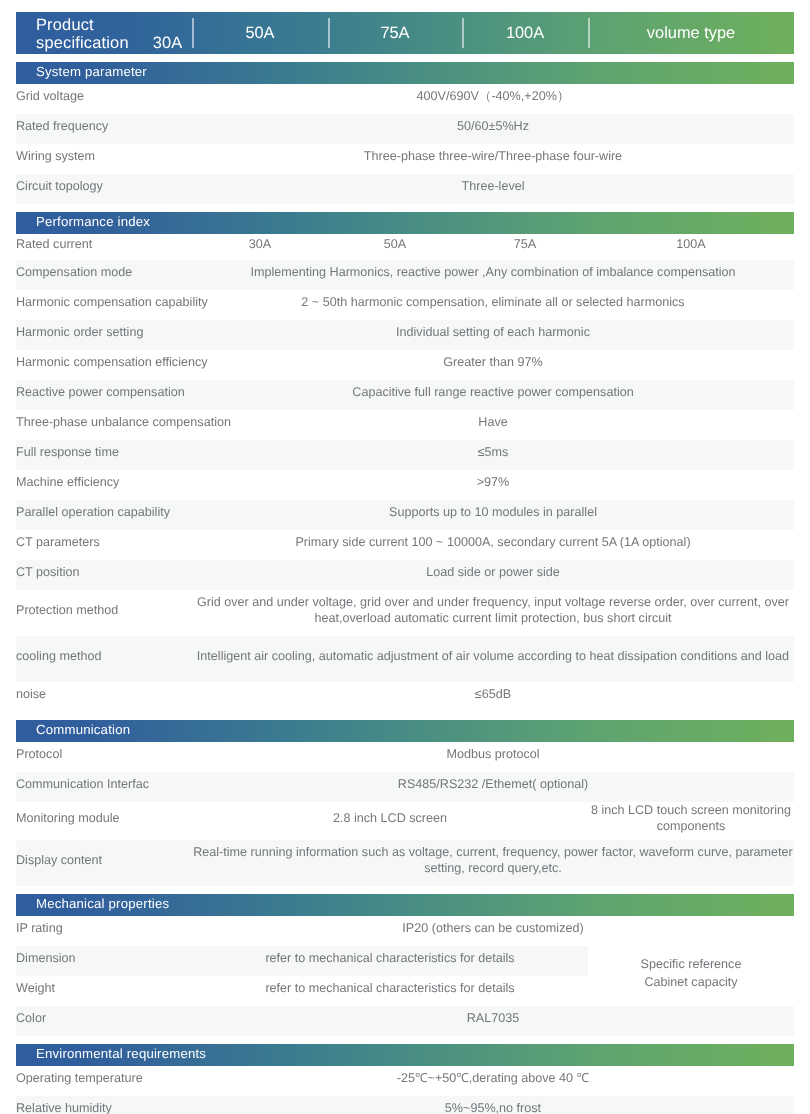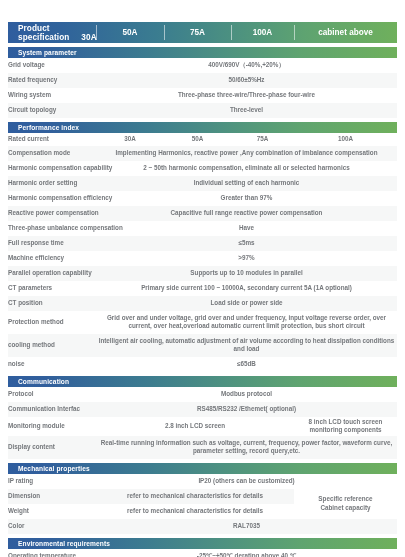--- a/index.html
+++ b/index.html
@@ -6,23 +6,22 @@
   body{
     width:405px;height:557px;
     background:#ffffff;
     font-family:"Liberation Sans", sans-serif;
     color:#6f7276;
     overflow:hidden;
   }
   .sheet{
     width:375px;height:557px;
     box-sizing:border-box;
-    padding:22px 8px 0 8px;
+    padding:6px 8px 0 8px;
     background:#ffffff;
-    font-weight:bold;
   }
   table.spec{
     width:389px;
     border-collapse:collapse;
     table-layout:fixed;
   }
   
   .hdr td{
     background:transparent;
     color:#ffffff;
@@ -110,21 +109,21 @@
         <col class="colw-c">
         <col class="colw-d">
   </colgroup>
 
   <tbody>
         <tr class="hdr">
     <td class="first"><span>Product specification</span><span class="amp">30A</span></td>
     <td class="sep">50A</td>
     <td class="sep">75A</td>
     <td class="sep">100A</td>
-    <td class="sep">cabinet above</td>
+    <td class="sep">volume type</td>
   </tr>
 
   <tr class="bandspacer">
           <td colspan="5"></td>
         </tr>
 
   <tr class="band">
     <td colspan="5">System parameter</td>
   </tr>
   <tr class="data h18">

